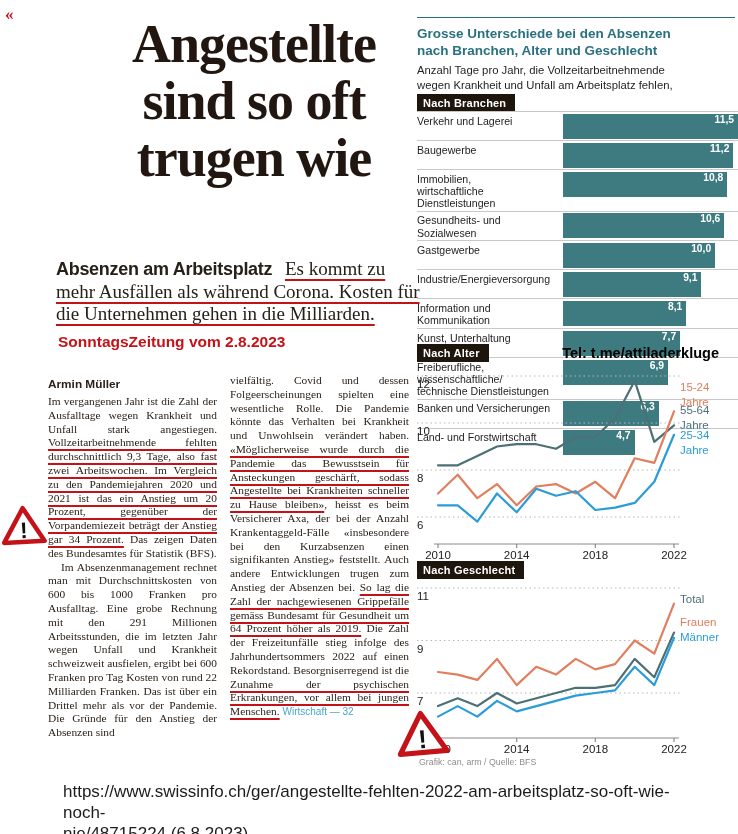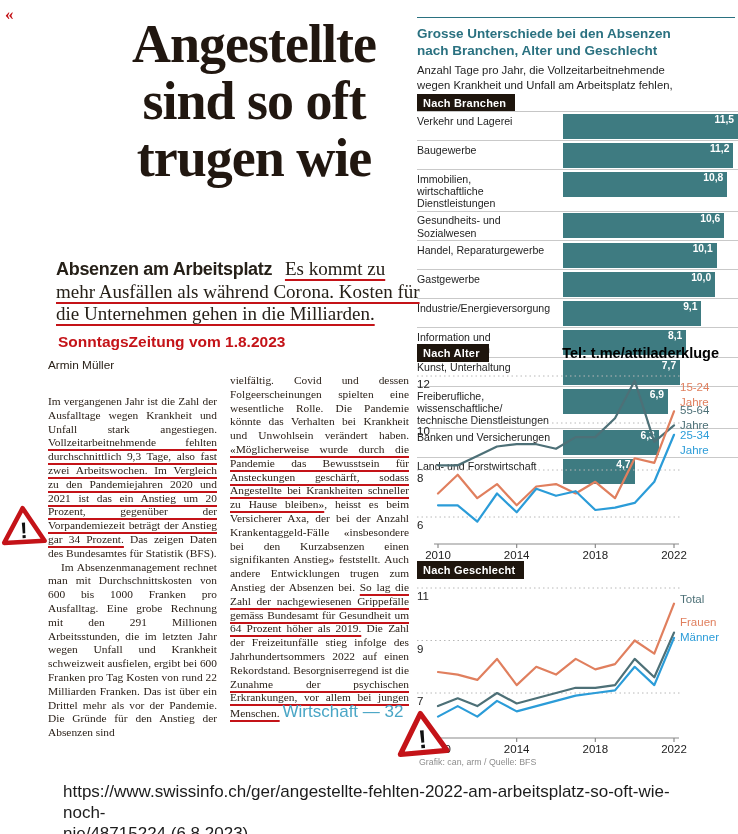--- a/index.html
+++ b/index.html
@@ -8,28 +8,28 @@
   .abs{position:absolute;}
 
   
   #guillemet{left:5px;top:5px;color:var(--red);font-weight:bold;font-size:17px;font-family:"Liberation Serif",serif;}
   #headline{left:88px;top:16px;width:332px;text-align:center;font-family:"Liberation Serif",serif;
             font-weight:bold;font-size:54px;line-height:57px;color:#211710;letter-spacing:-1px;}
   #lead{left:56px;top:258px;width:372px;font-family:"Liberation Serif",serif;font-size:19px;line-height:22.5px;color:#262018;}
   #lead .kicker{font-family:"Liberation Sans",sans-serif;font-weight:bold;font-size:18px;letter-spacing:-.3px;}
   #lead .lead-u{text-decoration:underline;text-decoration-color:var(--red);text-decoration-thickness:2px;text-underline-offset:4px;margin-left:8px;}
   #source-line{left:58px;top:333px;color:var(--red);font-weight:bold;font-size:15.5px;}
-  #byline{left:48px;top:358px;font-weight:normal;font-size:11.8px;color:#2a2118;}
+  #byline{left:48px;top:377px;font-weight:bold;font-size:11.8px;color:#2a2118;}
   .col{font-family:"Liberation Serif",serif;font-size:11.4px;line-height:13.8px;color:#2b2119;text-align:justify;}
   #col1{left:48px;top:395px;width:169px;}
   #col2{left:230px;top:374px;width:179px;}
   .apara{margin:0;}
   .apara.ind{text-indent:13px;}
   .ru{text-decoration:underline;text-decoration-color:var(--red);text-decoration-thickness:1.5px;text-underline-offset:2.5px;}
-  .pref{color:var(--pageref);font-family:"Liberation Sans",sans-serif;font-size:17px;}
+  .pref{color:var(--pageref);font-family:"Liberation Sans",sans-serif;font-size:10px;}
   #footer-url{left:63px;top:781px;width:630px;font-size:17px;line-height:21px;color:#1c1c1c;}
   #footer-url span{display:block;}
 
   
   .tri{overflow:visible;}
   #tri1{left:1px;top:505px;transform:rotate(-3deg);}
   #tri2{left:396px;top:710px;transform:rotate(-5deg);z-index:5;}
 
   
   #panel{left:417px;top:0;width:321px;height:780px;}
@@ -63,21 +63,21 @@
     <div>sind so oft</div>
     <div>trugen wie</div>
   </h1>
 
 <div class="abs" id="lead">
   <span class="kicker">Absenzen am Arbeitsplatz</span>
   <span> </span>
   <span class="lead-u">Es kommt zu mehr Ausfällen als während Corona. Kosten für die Unternehmen gehen in die Milliarden.</span>
 </div>
 
-<div class="abs" id="source-line">SonntagsZeitung vom 1.8.2023</div>
+<div class="abs" id="source-line">SonntagsZeitung vom 2.8.2023</div>
 <div class="abs" id="byline">Armin Müller</div>
 
 <div class="abs col" id="col1">
     <p class="apara"><span>Im vergangenen Jahr ist die Zahl der Ausfalltage wegen Krankheit und Unfall stark angestiegen. </span><span class="ru">Vollzeitarbeitnehmende fehlten durchschnittlich 9,3 Tage, also fast zwei Arbeitswochen. Im Vergleich zu den Pandemiejahren 2020 und 2021 ist das ein Anstieg um 20 Prozent, gegenüber der Vorpandemiezeit beträgt der Anstieg gar 34 Prozent.</span><span> Das zeigen Daten des Bundesamtes für Statistik (BFS).</span></p>
     <p class="apara ind"><span>Im Absenzenmanagement rechnet man mit Durchschnittskosten von 600 bis 1000 Franken pro Ausfalltag. Eine grobe Rechnung mit den 291 Millionen Arbeitsstunden, die im letzten Jahr wegen Unfall und Krankheit schweizweit ausfielen, ergibt bei 600 Franken pro Tag Kosten von rund 22 Milliarden Franken. Das ist über ein Drittel mehr als vor der Pandemie. Die Gründe für den Anstieg der Absenzen sind</span></p>
   </div>
 <div class="abs col" id="col2">
     <p class="apara"><span>vielfältig. Covid und dessen Folgeerscheinungen spielten eine wesentliche Rolle. Die Pandemie könnte das Verhalten bei Krankheit und Unwohlsein verändert haben. </span><span class="ru">«Möglicherweise wurde durch die Pandemie das Bewusstsein für Ansteckungen geschärft, sodass Angestellte bei Krankheiten schneller zu Hause bleiben»</span><span>, heisst es beim Versicherer Axa, der bei der Anzahl Krankentaggeld-Fälle «insbesondere bei den Kurzabsenzen einen signifikanten Anstieg» feststellt. Auch andere Entwicklungen trugen zum Anstieg der Absenzen bei. </span><span class="ru">So lag die Zahl der nachgewiesenen Grippefälle gemäss Bundesamt für Gesundheit um 64 Prozent höher als 2019.</span><span> Die Zahl der Freizeitunfälle stieg infolge des Jahrhundertsommers 2022 auf einen Rekordstand. Besorgniserregend ist die </span><span class="ru">Zunahme der psychischen Erkrankungen, vor allem bei jungen Menschen.</span><span>  </span><span class="pref">Wirtschaft — 32</span></p>
   </div>
 
@@ -127,28 +127,20 @@
         <div class="bar-track">
           <div class="bar-fill" style="width: 93.913%;">10,8</div>
         </div>
       </div>
       <div class="bar-row">
         <div class="bar-label">
           <div>Gesundheits- und Sozialwesen</div>
         </div>
         <div class="bar-track">
           <div class="bar-fill" style="width: 92.1739%;">10,6</div>
-        </div>
-      </div>
-      <div class="bar-row">
-        <div class="bar-label">
-          <div>Handel, Reparaturgewerbe</div>
-        </div>
-        <div class="bar-track">
-          <div class="bar-fill" style="width: 87.8261%;">10,1</div>
         </div>
       </div>
       <div class="bar-row">
         <div class="bar-label">
           <div>Gastgewerbe</div>
         </div>
         <div class="bar-track">
           <div class="bar-fill" style="width: 86.9565%;">10,0</div>
         </div>
       </div>

